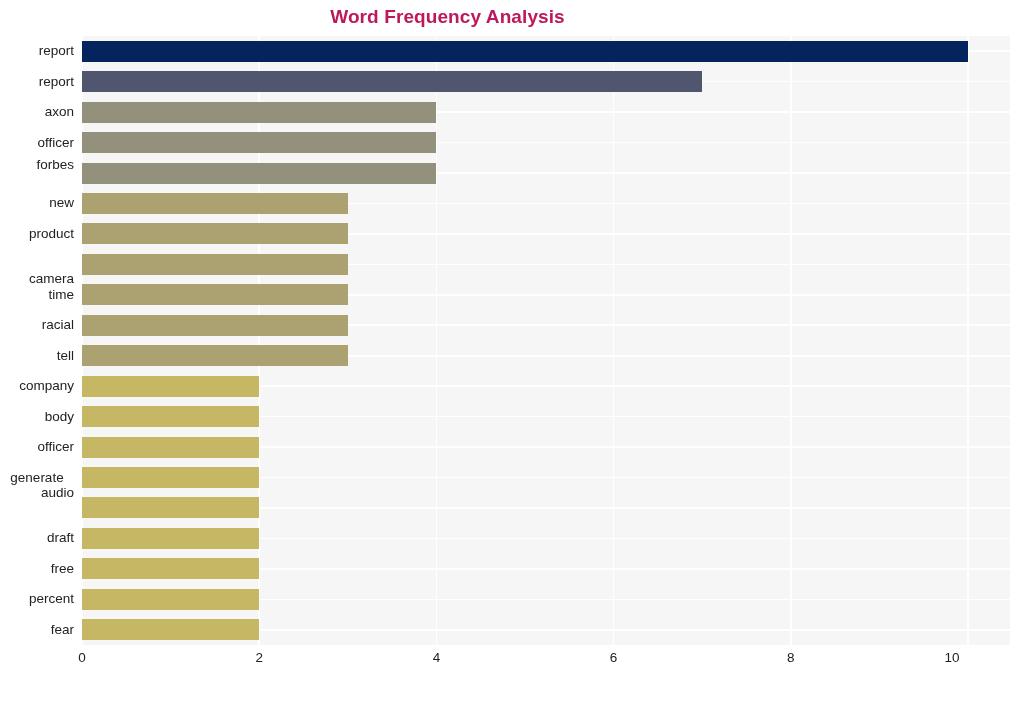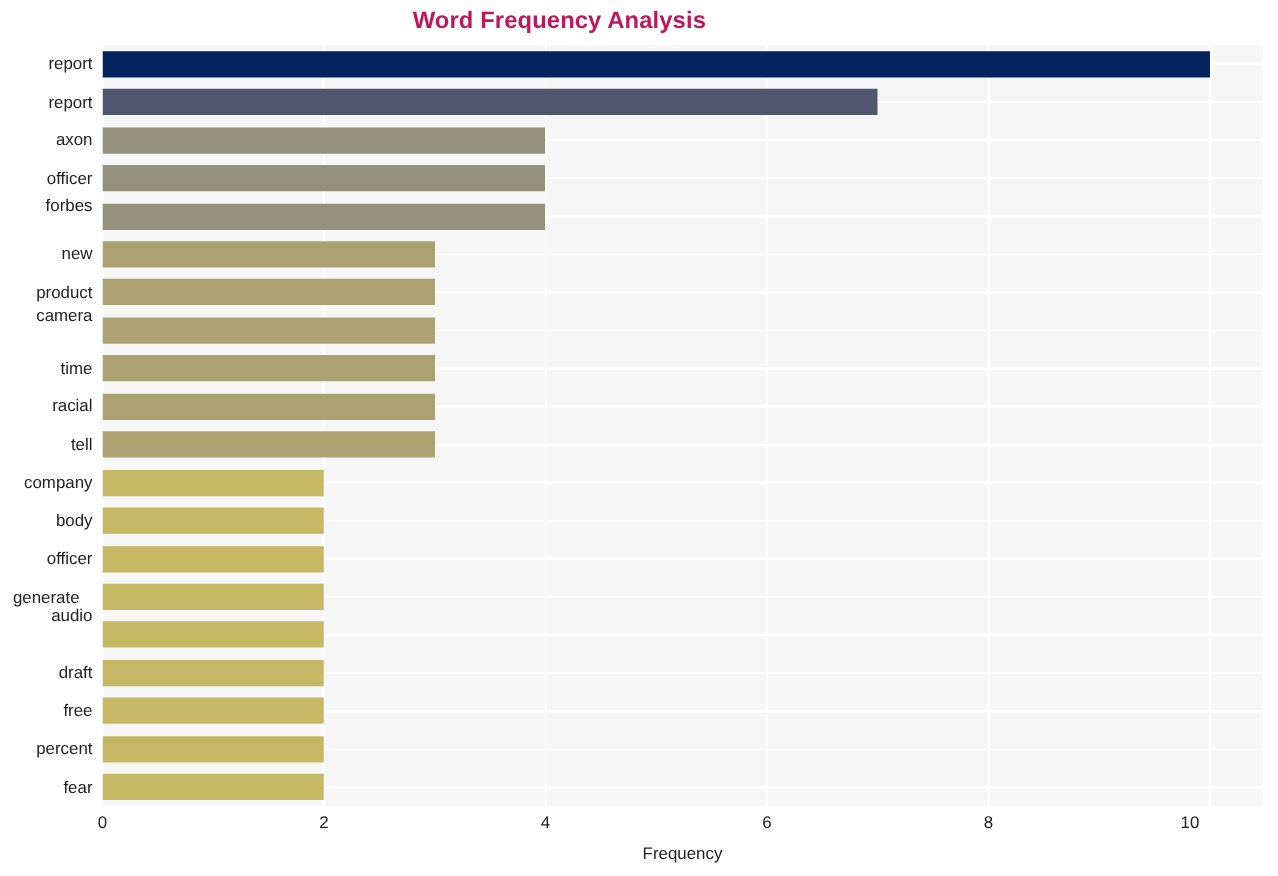--- a/index.html
+++ b/index.html
@@ -157,21 +157,21 @@
     </div>
 
   <div id="y-labels">
       <div class="ylabel" style="top: 8.225px;">report</div>
       <div class="ylabel" style="top: 38.675px;">report</div>
       <div class="ylabel" style="top: 69.125px;">axon</div>
       <div class="ylabel" style="top: 99.575px;">officer</div>
       <div class="ylabel" style="top: 122px;">forbes</div>
       <div class="ylabel" style="top: 160.475px;">new</div>
       <div class="ylabel" style="top: 190.925px;">product</div>
-      <div class="ylabel" style="top: 210px;">camera</div>
+      <div class="ylabel" style="top: 236px;">camera</div>
       <div class="ylabel" style="top: 251.825px;">time</div>
       <div class="ylabel" style="top: 282.275px;">racial</div>
       <div class="ylabel" style="top: 312.725px;">tell</div>
       <div class="ylabel" style="top: 343.175px;">company</div>
       <div class="ylabel" style="top: 373.625px;">body</div>
       <div class="ylabel" style="top: 404.075px;">officer</div>
       <div class="ylabel" style="top: 434.525px; text-align: center;">generate</div>
       <div class="ylabel" style="top: 450px;">audio</div>
       <div class="ylabel" style="top: 495.425px;">draft</div>
       <div class="ylabel" style="top: 525.875px;">free</div>
@@ -181,15 +181,14 @@
 
   <div id="x-labels">
       <div class="xlabel" style="left: 82px;">0</div>
       <div class="xlabel" style="left: 259.2px;">2</div>
       <div class="xlabel" style="left: 436.4px;">4</div>
       <div class="xlabel" style="left: 613.6px;">6</div>
       <div class="xlabel" style="left: 790.8px;">8</div>
       <div class="xlabel" style="left: 952px;">10</div>
     </div>
 
-  <div id="x-axis-title">Frequency</div>
 
 </div>
 
 </body></html>

